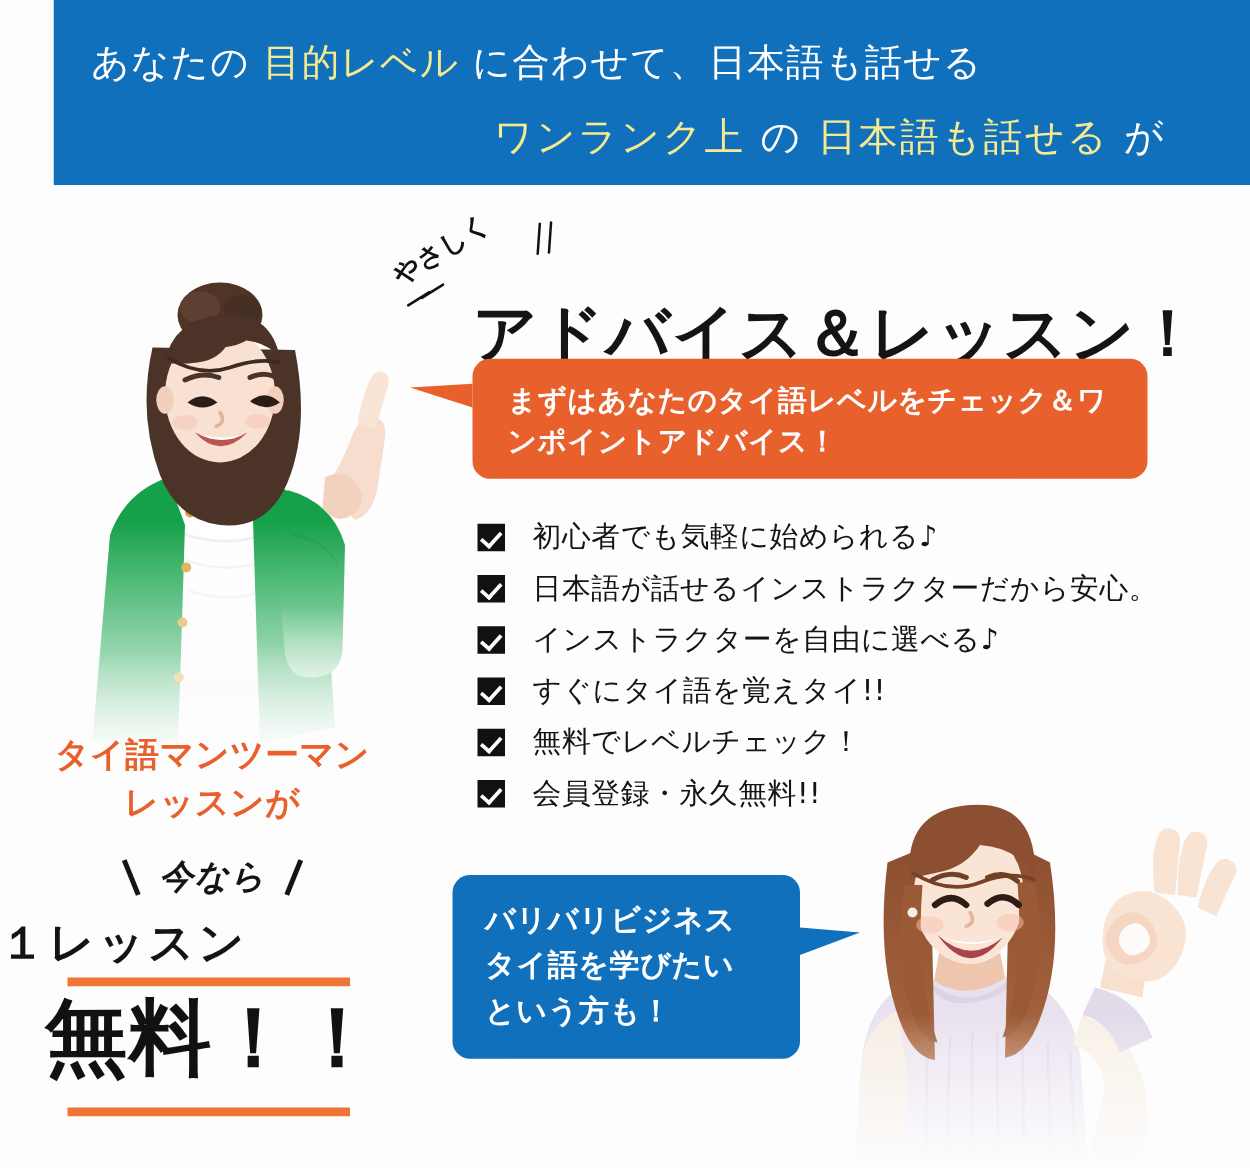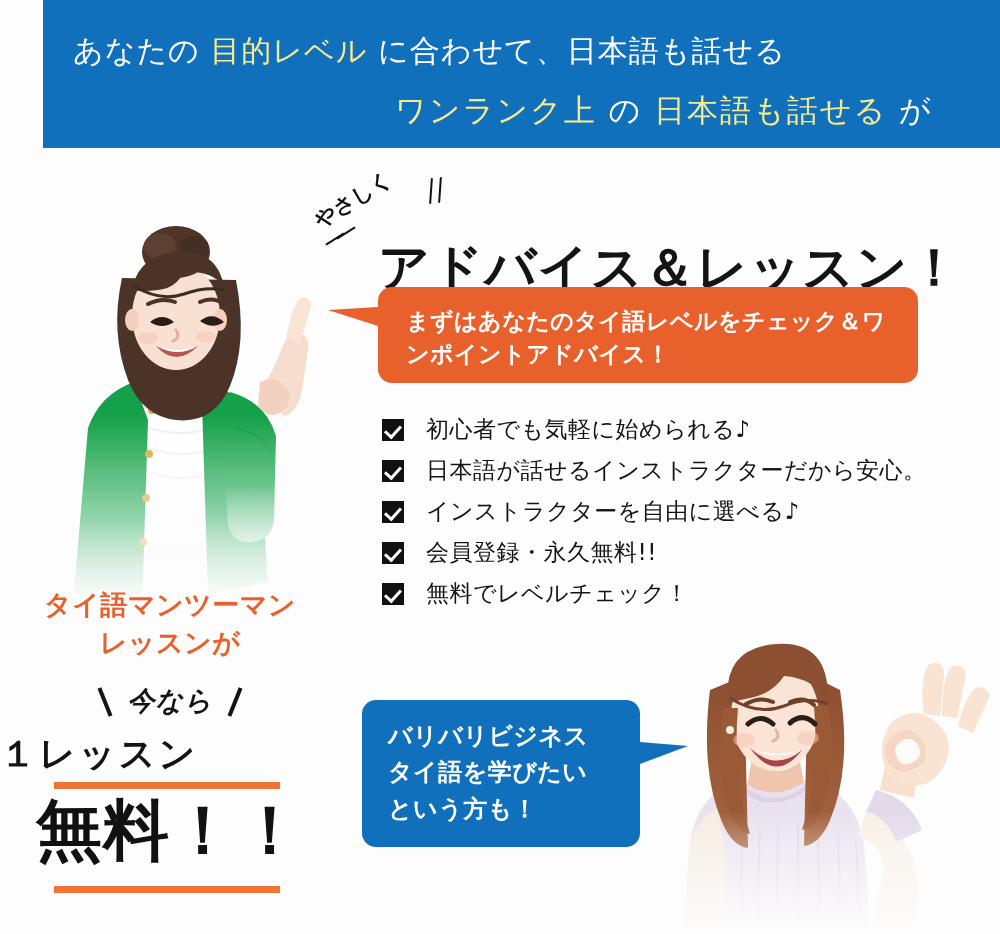--- a/index.html
+++ b/index.html
@@ -361,25 +361,29 @@
     <div class="check-row">
       <span class="check-box"></span>
       <span class="check-label">日本語が話せるインストラクターだから安心。</span>
     </div>
     <div class="check-row">
       <span class="check-box"></span>
       <span class="check-label">インストラクターを自由に選べる♪</span>
     </div>
     <div class="check-row">
       <span class="check-box"></span>
+      <span class="check-label">すぐにタイ語を覚えタイ!!</span>
+    </div>
+    <div class="check-row">
+      <span class="check-box"></span>
+      <span class="check-label">無料でレベルチェック！</span>
+    </div>
+    <div class="check-row">
+      <span class="check-box"></span>
       <span class="check-label">会員登録・永久無料!!</span>
-    </div>
-    <div class="check-row">
-      <span class="check-box"></span>
-      <span class="check-label">無料でレベルチェック！</span>
     </div>
   </div>
 
   <div class="left-caption">
     <div>タイ語マンツーマン</div>
     <div>レッスンが</div>
   </div>
 
   <div class="imanara">
     <span class="imanara-text">

